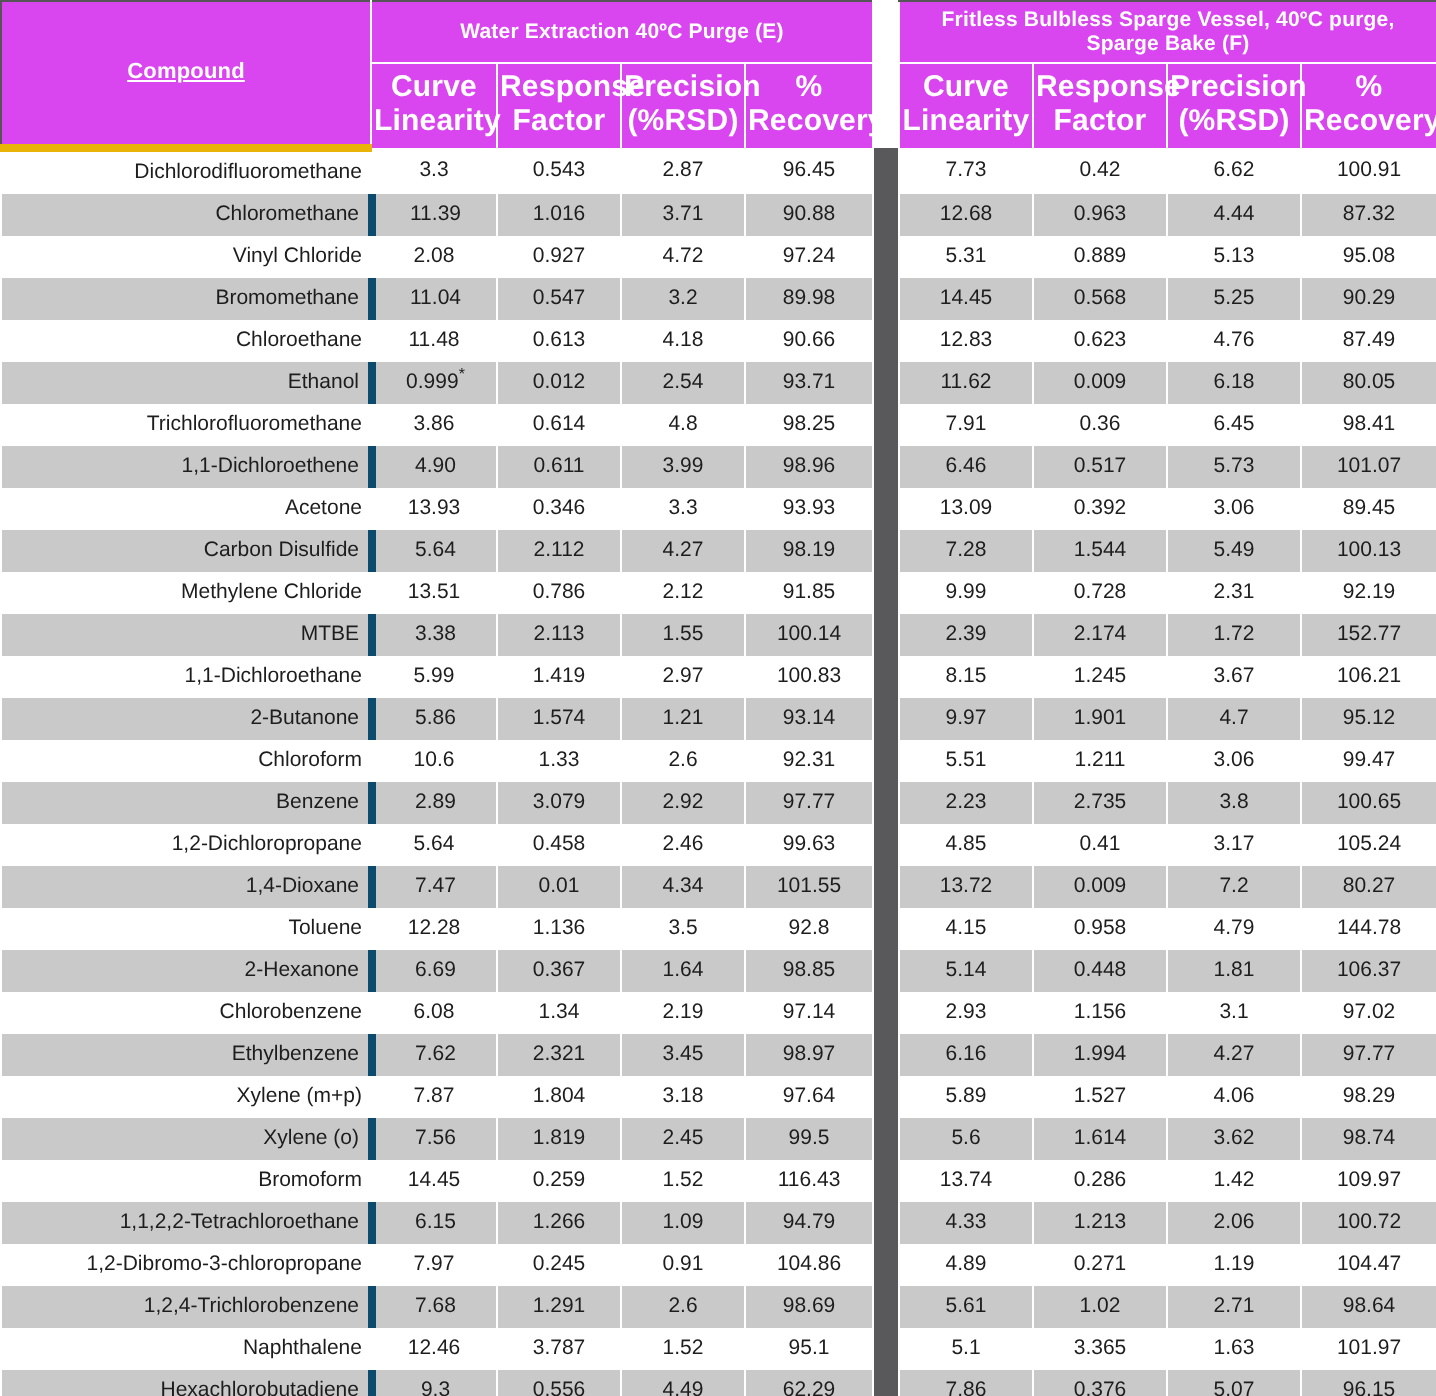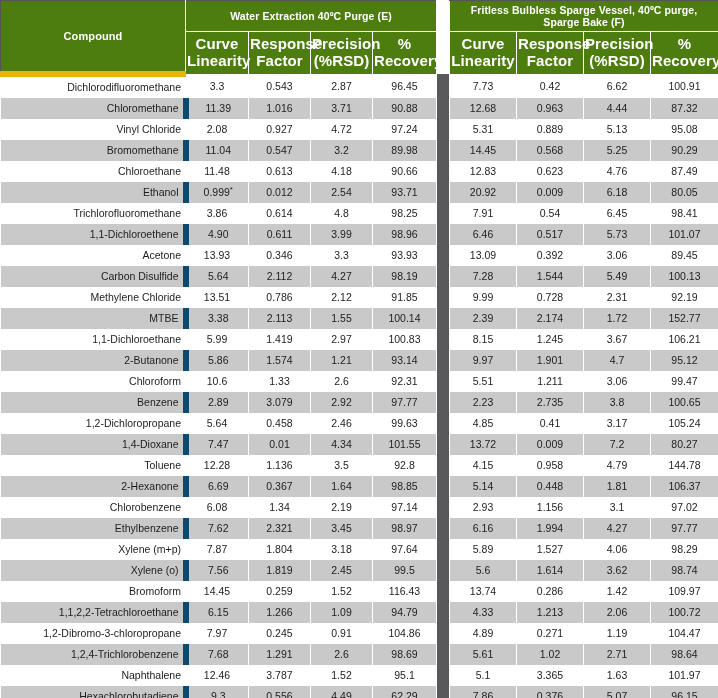--- a/index.html
+++ b/index.html
@@ -24,36 +24,37 @@
 
   table.datatable {
     border-collapse: collapse;
     table-layout: fixed;
     width: 718px;
     height: 698px;
   }
 
   
   thead th {
-    background: #4d7c0f;
+    background: #d946ef;
     color: #ffffff;
     font-size: 10.5px;
     font-weight: bold;
     text-align: center;
     vertical-align: middle;
     padding: 2px 2px;
     border: 1px solid #ffffff;
     line-height: 1.15;
     letter-spacing: 0.1px;
   }
   th.compound-head {
     border-left: 1px solid #555557;
     border-top: 1px solid #555557;
-    border-bottom: 6px solid #eab308;
+    border-bottom: 4px solid #eab308;
     font-size: 11px;
+    text-decoration: underline;
   }
   th.group-head {
     font-size: 10.5px;
     padding: 3px 6px;
     border-top: 1px solid #555557;
   }
   th.sub-head {
     font-size: 15px;
     padding: 3px 1px 4px 1px;
   }
@@ -93,21 +94,21 @@
   tbody tr.plain td.num {
     background: #ffffff;
   }
 
   
   tbody td.num {
     border-left: 1px solid #ffffff;
     border-right: 1px solid #ffffff;
   }
   tbody tr.shaded td.compound {
-    border-right: 6px solid #0c4a6e;
+    border-right: 4px solid #0c4a6e;
   }
 
   
   td.gap {
     background: #59595b;
     padding: 0;
     border: none;
     width: 13px;
   }
   tr.last-row td.gap {
@@ -240,34 +241,34 @@
           <td class="num">4.76</td>
           <td class="num">87.49</td>
         </tr>
         <tr class="shaded">
           <td class="compound">Ethanol</td>
           <td class="num">0.999<span class="sup-star">*</span></td>
           <td class="num">0.012</td>
           <td class="num">2.54</td>
           <td class="num">93.71</td>
           <td class="gap"></td>
-          <td class="num">20.92</td>
+          <td class="num">11.62</td>
           <td class="num">0.009</td>
           <td class="num">6.18</td>
           <td class="num">80.05</td>
         </tr>
         <tr class="plain">
           <td class="compound">Trichlorofluoromethane</td>
           <td class="num">3.86</td>
           <td class="num">0.614</td>
           <td class="num">4.8</td>
           <td class="num">98.25</td>
           <td class="gap"></td>
           <td class="num">7.91</td>
-          <td class="num">0.54</td>
+          <td class="num">0.36</td>
           <td class="num">6.45</td>
           <td class="num">98.41</td>
         </tr>
         <tr class="shaded">
           <td class="compound">1,1-Dichloroethene</td>
           <td class="num">4.90</td>
           <td class="num">0.611</td>
           <td class="num">3.99</td>
           <td class="num">98.96</td>
           <td class="gap"></td>

